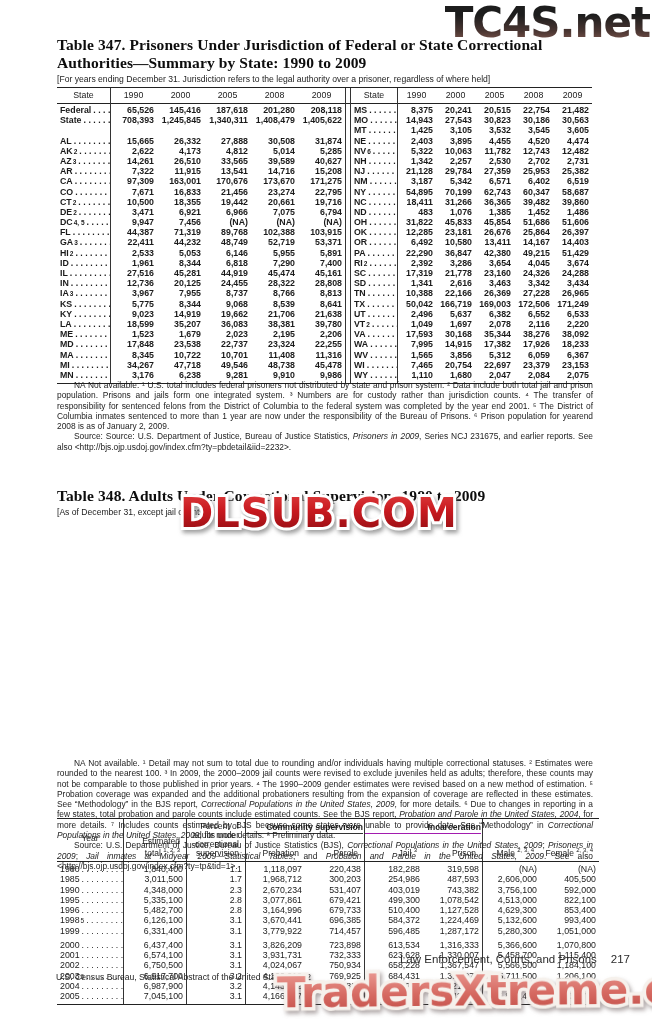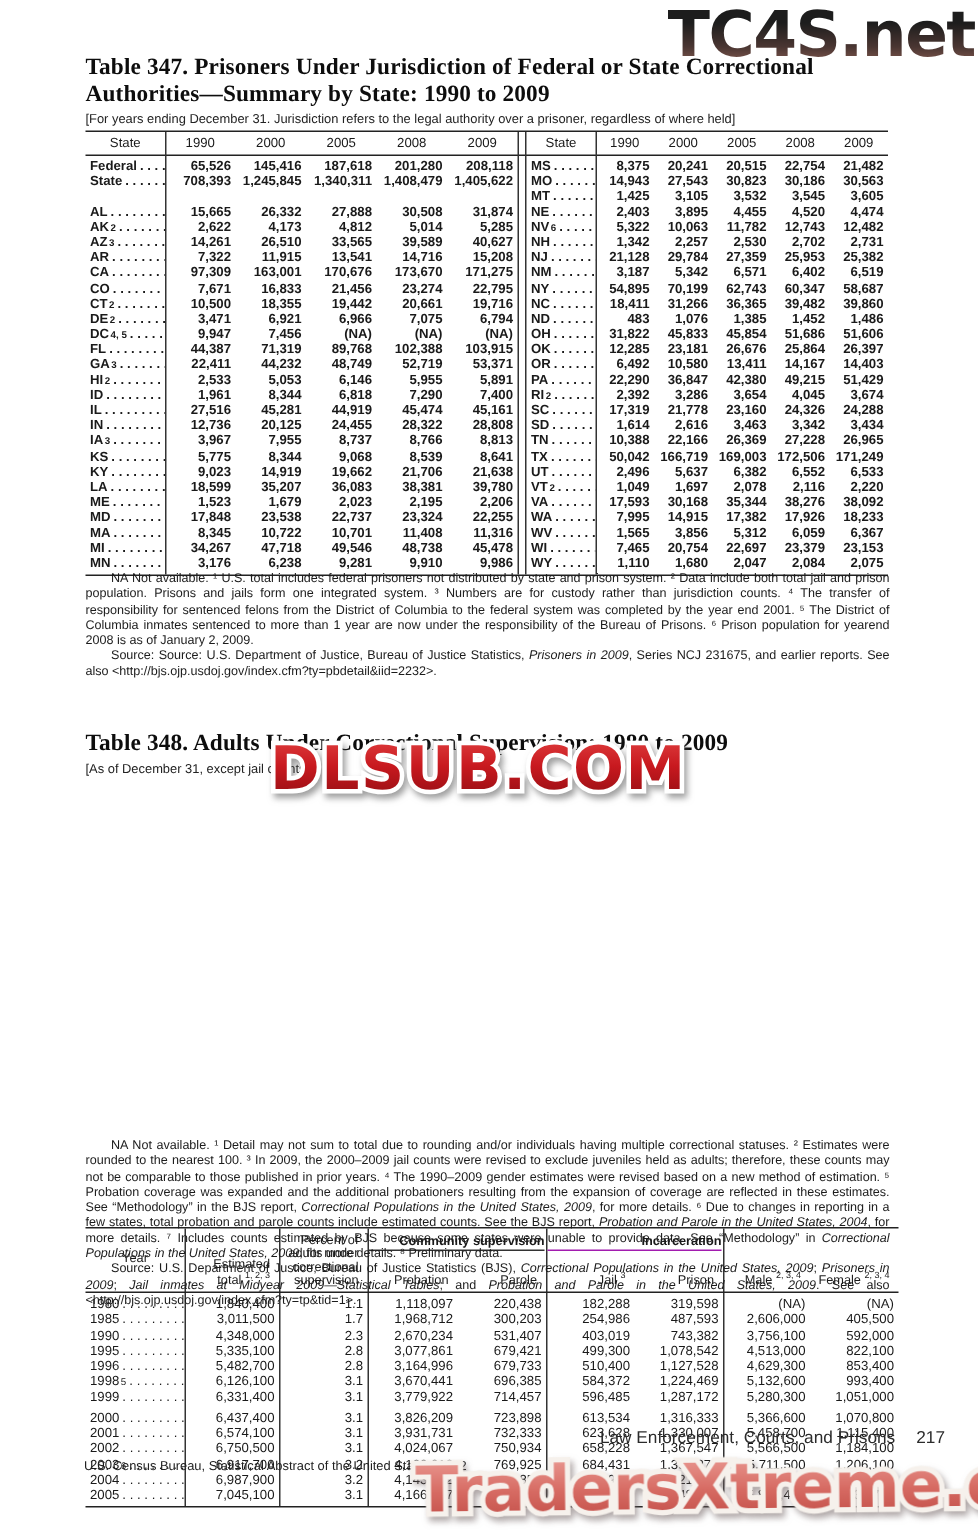--- a/index.html
+++ b/index.html
@@ -471,21 +471,21 @@
         <div class="num">12,736</div>
         <div class="num">20,125</div>
         <div class="num">24,455</div>
         <div class="num">28,322</div>
         <div class="num">28,808</div>
         <div></div>
         <div class="stub">
           <span class="lbl">SD</span>
           <span class="dots"></span>
         </div>
-        <div class="num">1,614</div>
+        <div class="num">1,341</div>
         <div class="num">2,616</div>
         <div class="num">3,463</div>
         <div class="num">3,342</div>
         <div class="num">3,434</div>
       </div>
       <div class="r347">
         <div class="stub">
           <span class="lbl">IA</span>
           <sup>3</sup>
           <span class="dots"></span>

